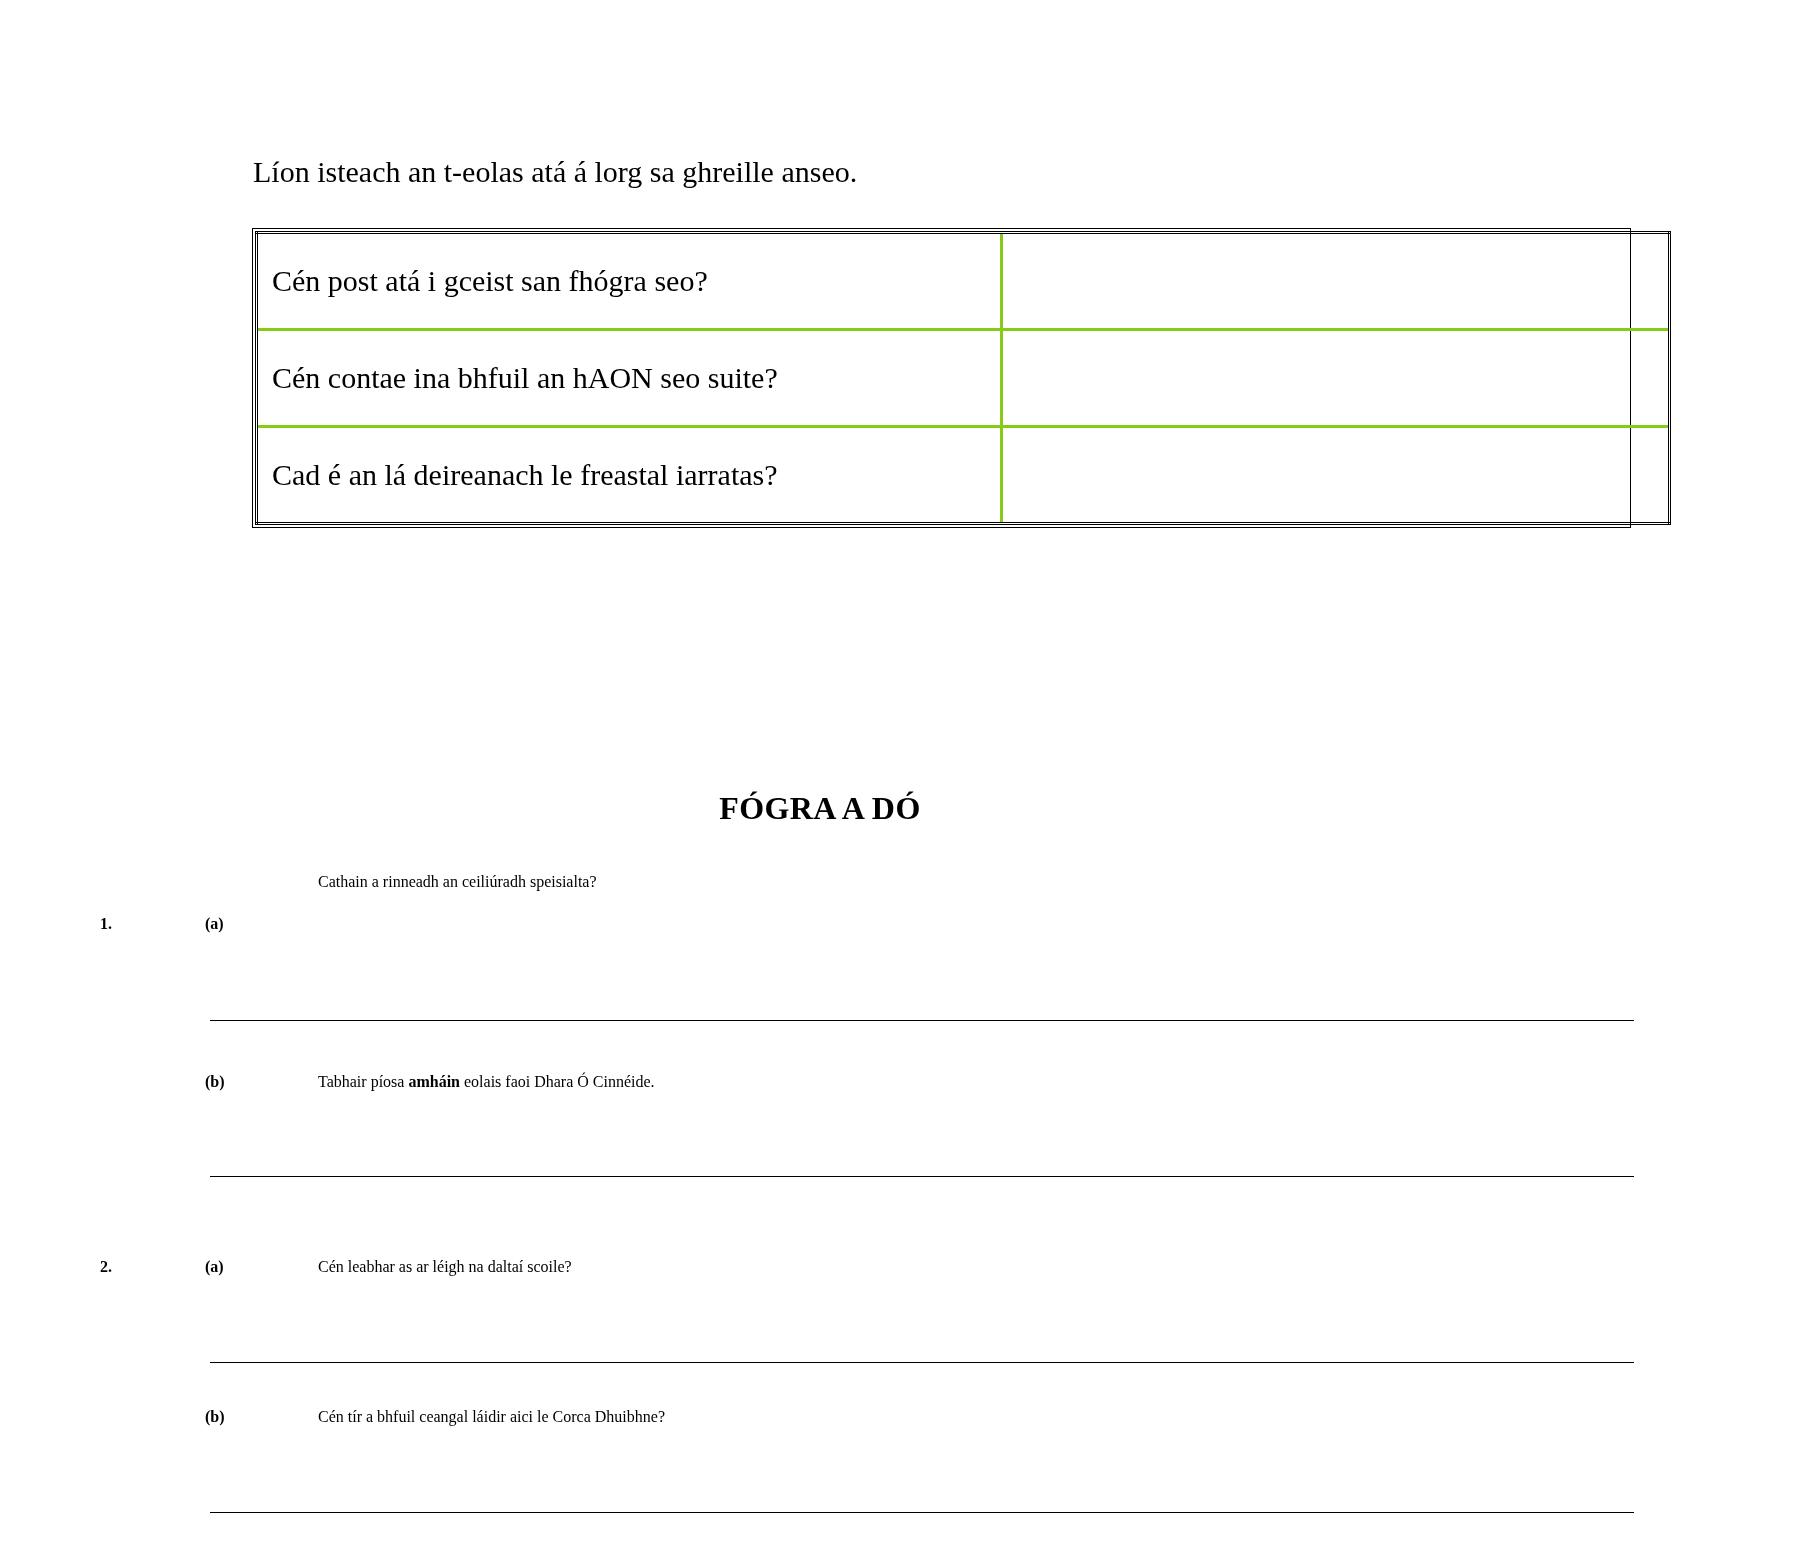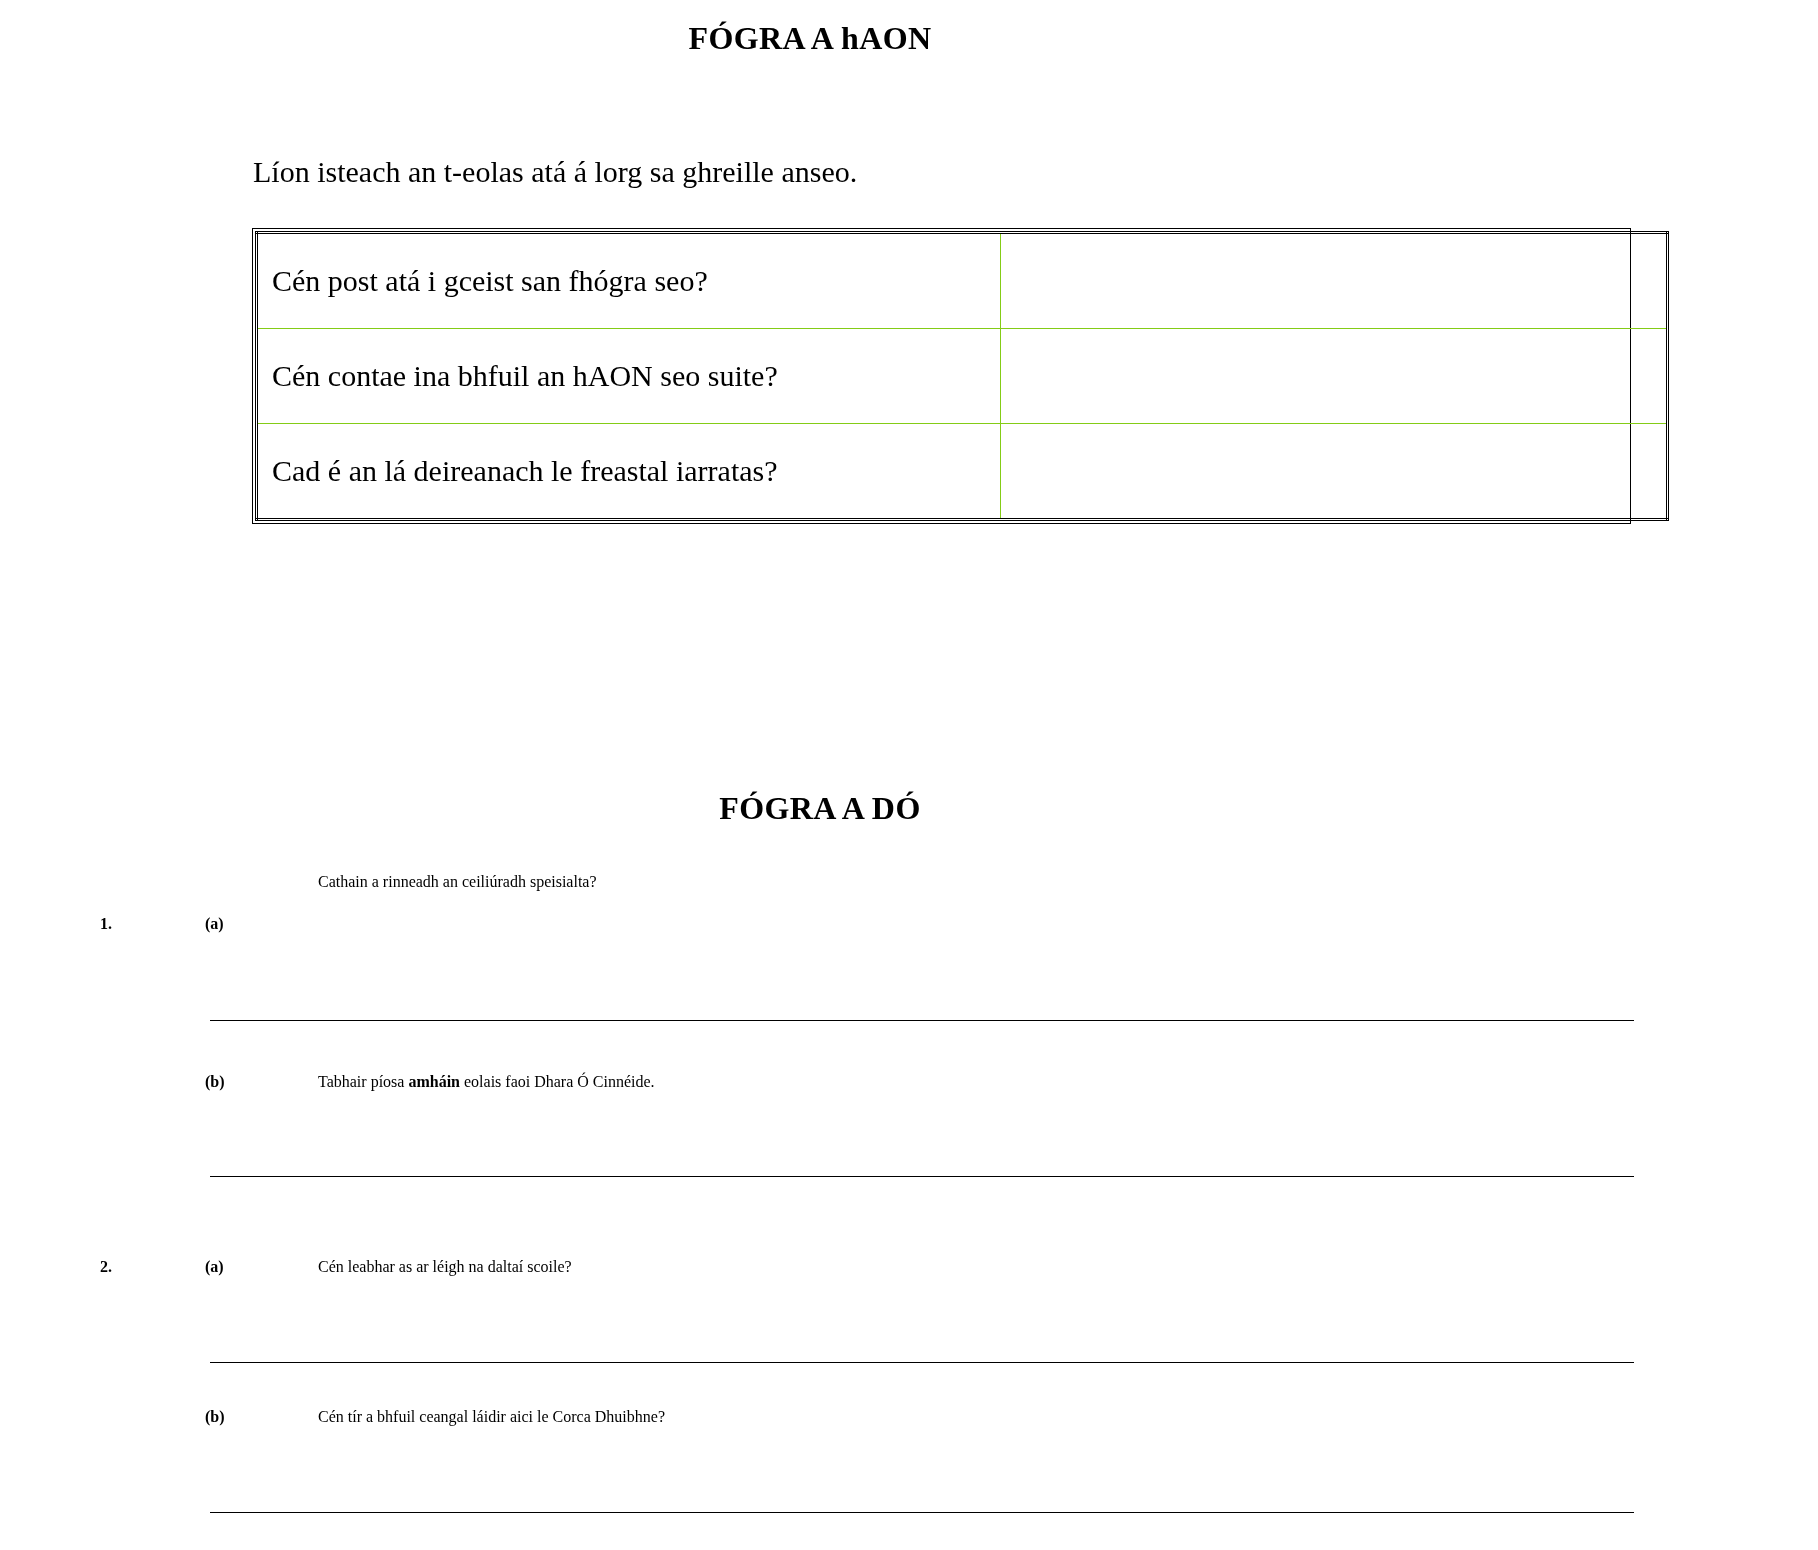--- a/index.html
+++ b/index.html
@@ -58,21 +58,21 @@
     top: 228px;
     width: 1379px;
   }
   table.info-grid {
     border-collapse: collapse;
     width: 100%;
     table-layout: fixed;
     border: 3px double #000000;
   }
   table.info-grid td {
-    border: 1px solid #84cc16;
+    border: 3px solid #84cc16;
     height: 94px;
     vertical-align: middle;
     padding: 0 0 0 14px;
     font-size: 30px;
   }
   table.info-grid td.q-cell {
     width: 728px;
   }
   table.info-grid td.a-cell {
     width: 651px;
@@ -101,21 +101,20 @@
     position: absolute;
     border-bottom: 1.5px solid #000000;
     height: 0;
   }
 </style>
 </head>
 <body>
 
 <div class="page">
 
-  <div class="section-heading" id="heading-one">FÓGRA A hAON</div>
 
   <div class="instruction">Líon isteach an t-eolas atá á lorg sa ghreille anseo.</div>
 
   <div class="grid-wrap">
     <div class="grid-outer">
       <table class="info-grid">
         <tbody>
           <tr>
             <td class="q-cell">Cén post atá i gceist san fhógra seo?</td>
             <td class="a-cell"></td>

